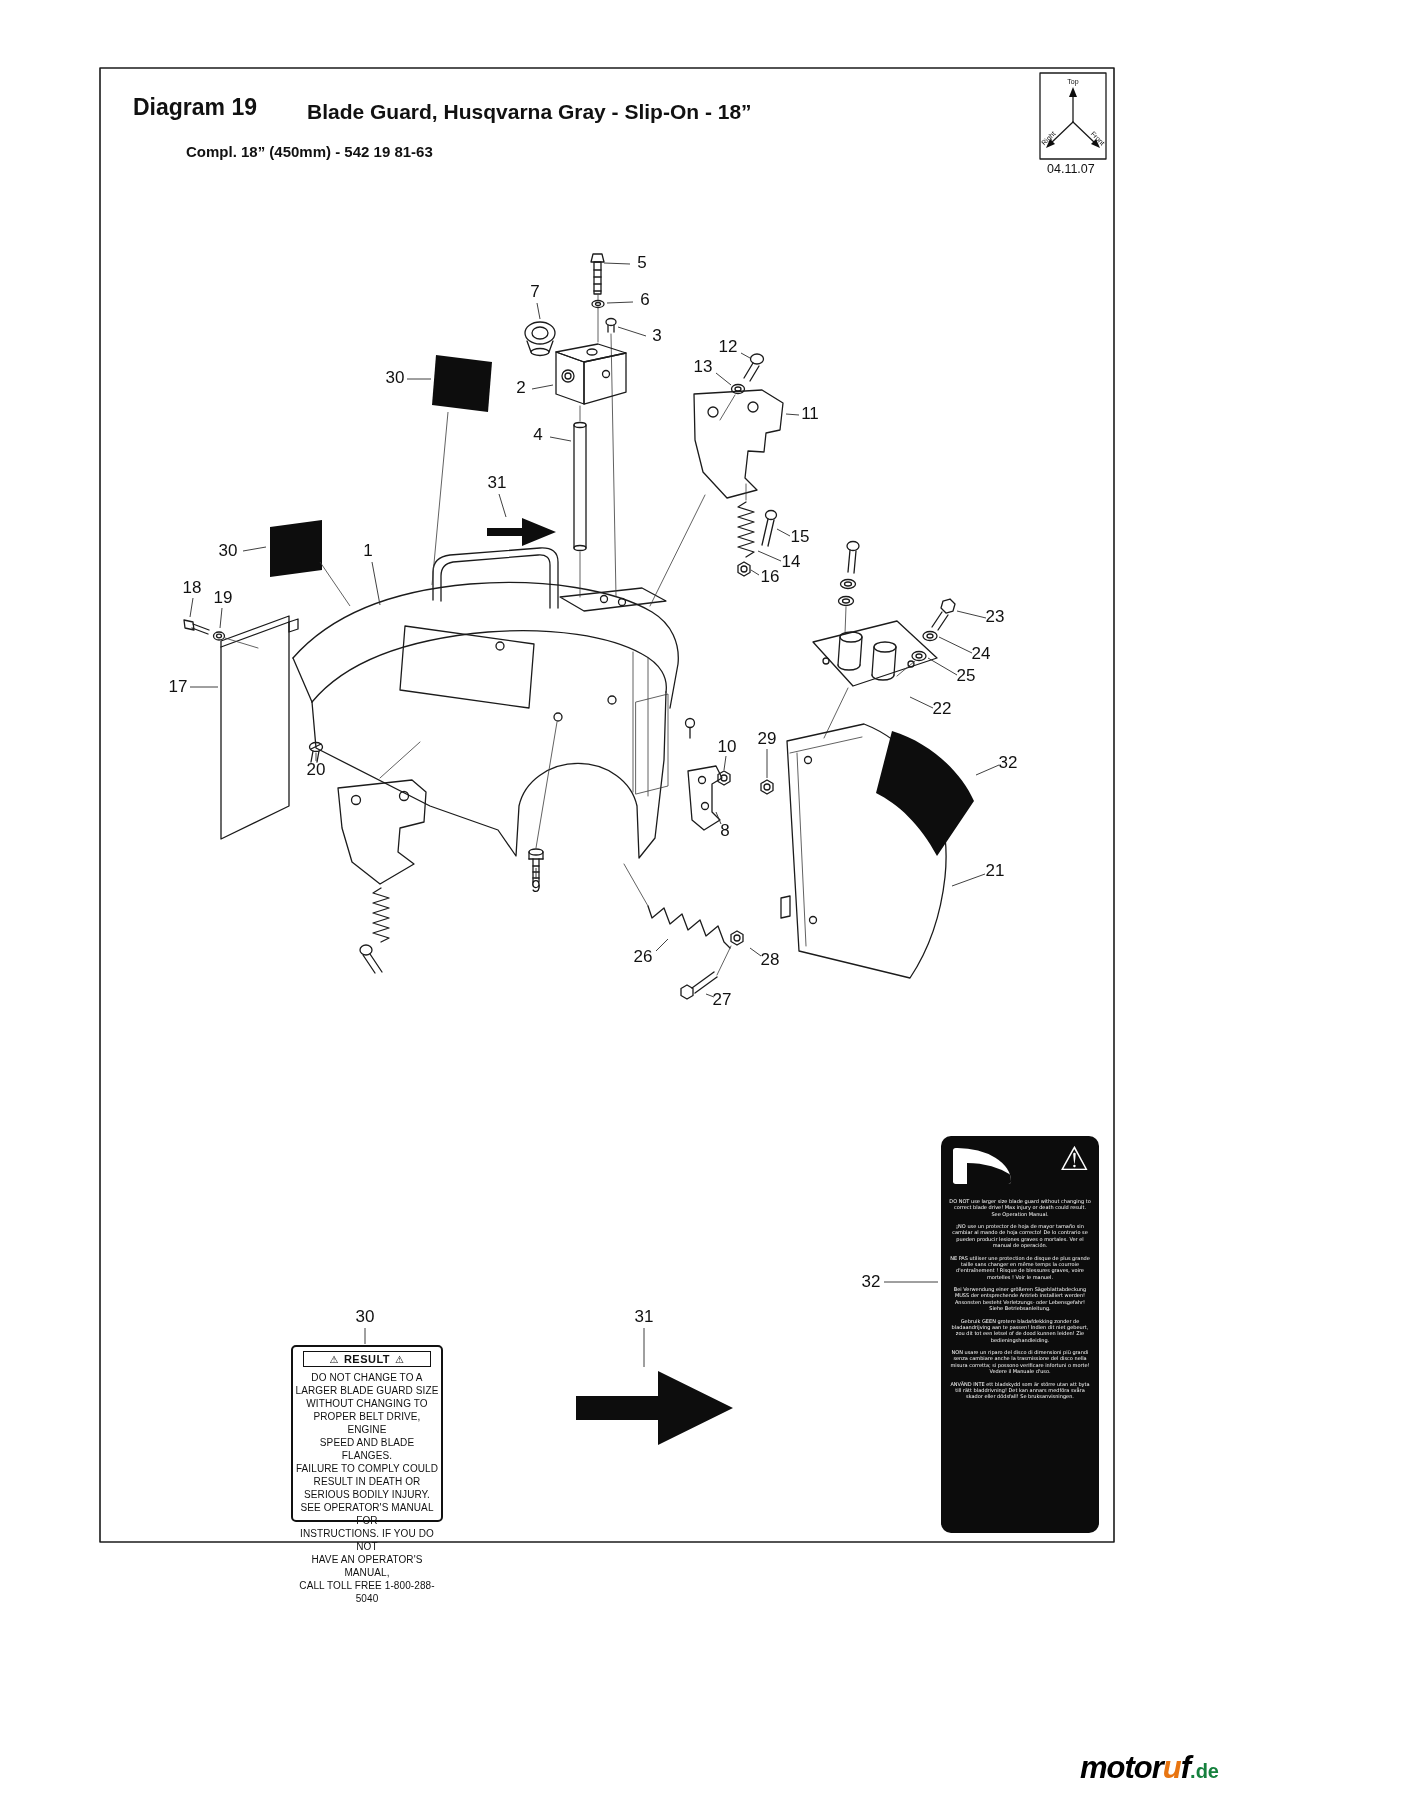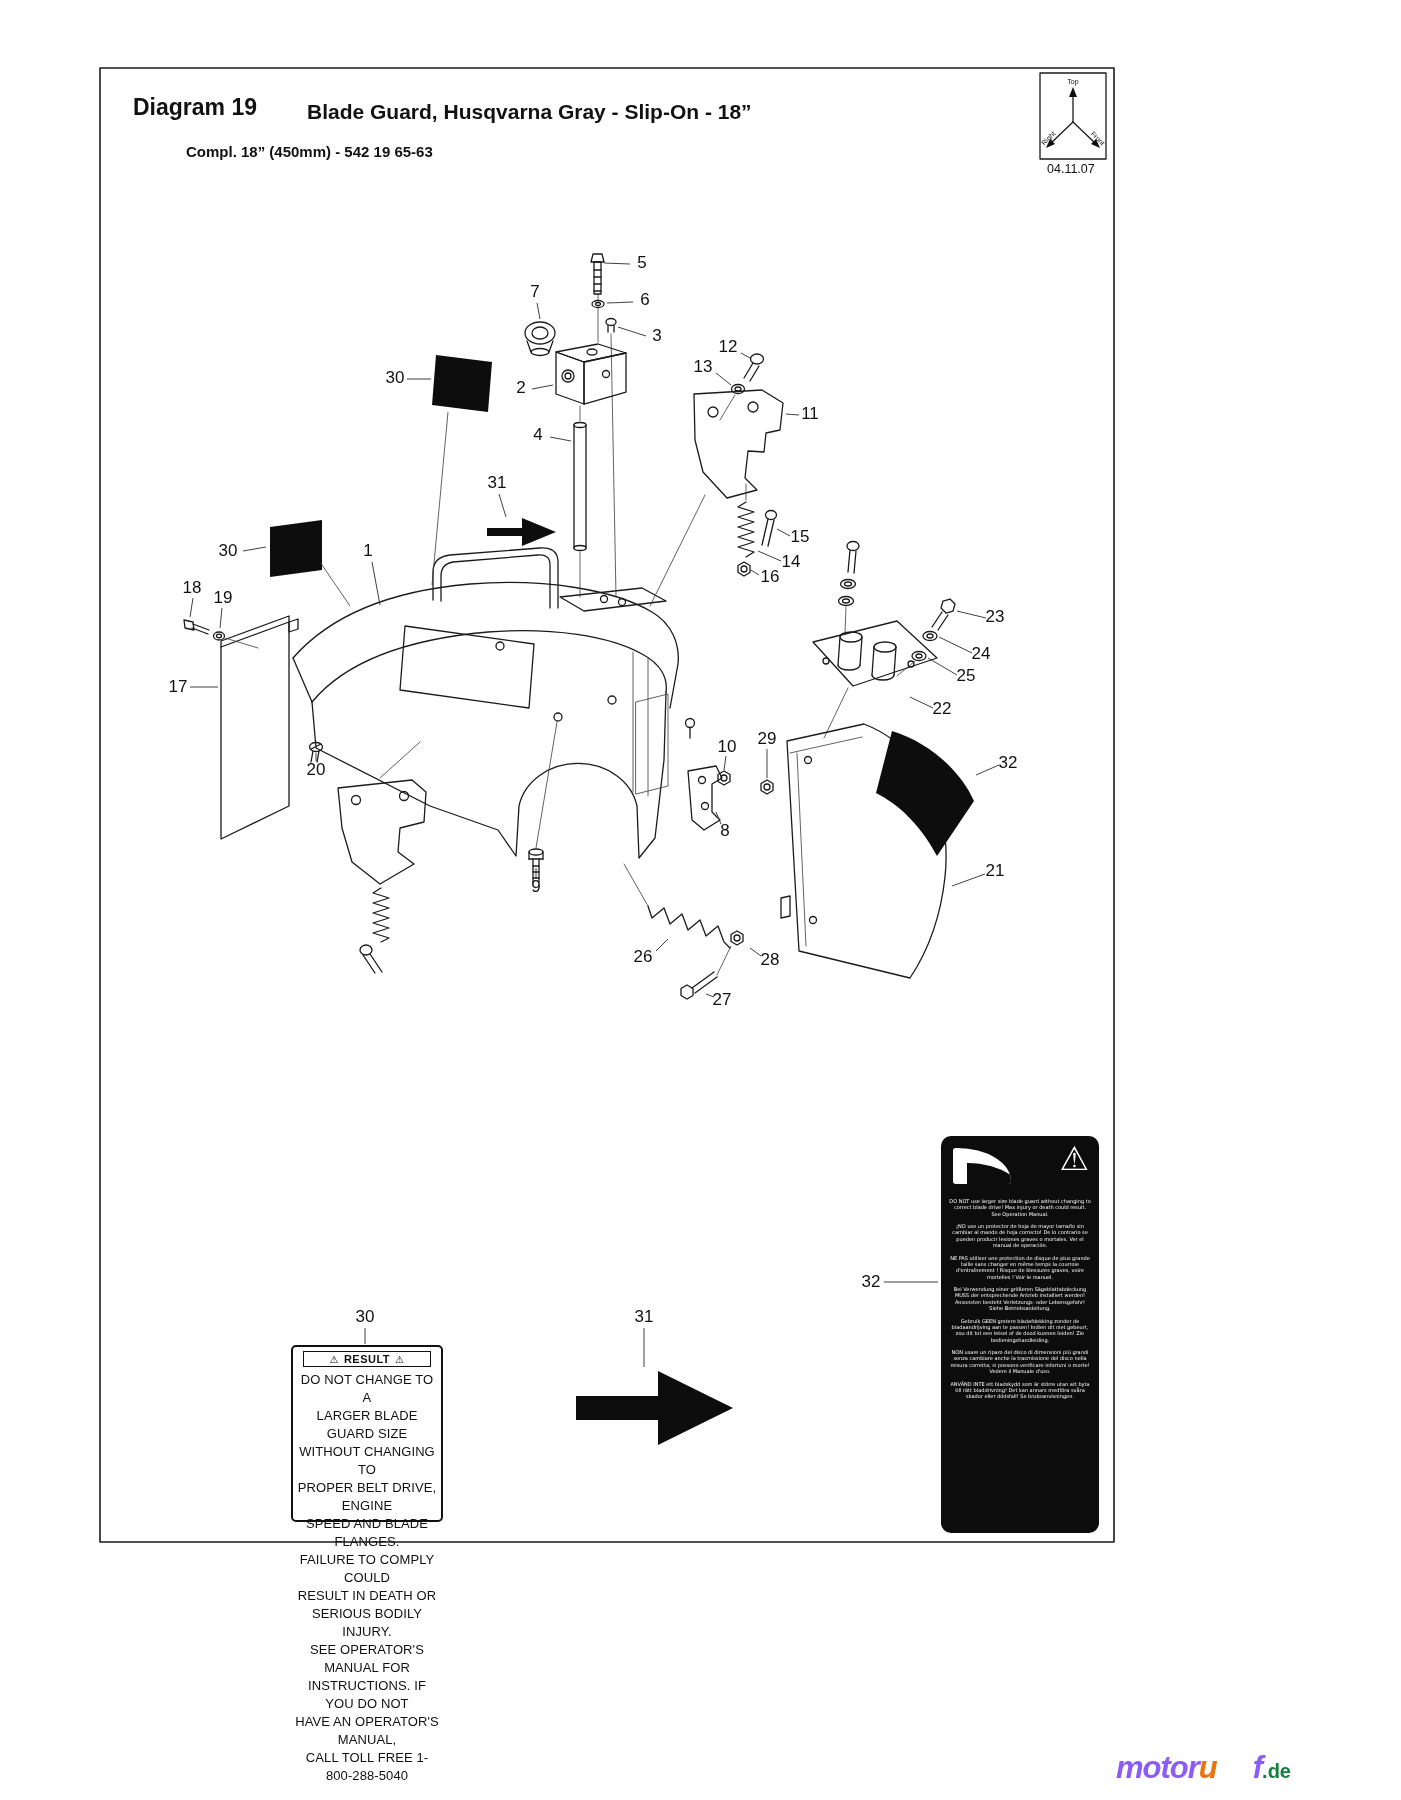--- a/index.html
+++ b/index.html
@@ -19,37 +19,37 @@
   .hdr-diagram { position:absolute; left:133px; top:94px; font-size:23px; font-weight:bold; }
   .hdr-title   { position:absolute; left:307px; top:100px; font-size:21px; font-weight:bold; }
   .hdr-sub     { position:absolute; left:186px; top:143px; font-size:15px; font-weight:bold; }
 
   .warn-label { position:absolute; left:291px; top:1345px; width:152px; height:177px;
                 background:#fff; border:2.5px solid #111; border-radius:5px; padding:4px 2px; text-align:center; }
   .warn-head  { display:flex; justify-content:center; align-items:center; gap:5px;
                 border:1.5px solid #111; margin:0 8px 4px; padding:1px 0;
                 font-size:11px; font-weight:bold; letter-spacing:0.5px; }
   .warn-head .tri { font-size:10px; }
-  .warn-body  { font-size:13px; line-height:18px; white-space:pre-line; letter-spacing:0.1px; }
+  .warn-body  { font-size:10px; line-height:13px; white-space:pre-line; letter-spacing:0.1px; }
 
   .black-label { position:absolute; left:941px; top:1136px; width:158px; height:397px;
                  background:#0c0c0c; border-radius:10px; padding:4px 8px 6px; }
   .bl-top   { position:relative; height:56px; margin-bottom:2px; }
   .bl-blade { position:absolute; left:4px; top:8px; width:58px; height:36px; background:#fff;
               border-radius:3px 100% 3px 3px; overflow:hidden; }
   .bl-blade-in { position:absolute; left:14px; top:15px; width:64px; height:44px; background:#0c0c0c;
                  border-radius:0 100% 0 0; }
   .bl-warn  { position:absolute; right:2px; top:2px; color:#fff; font-size:33px; line-height:1;
               font-family:"DejaVu Sans",sans-serif; }
   .bl-text  { color:#fff; font-size:5px; line-height:6.3px; text-align:center; white-space:pre-line;
               font-family:"DejaVu Sans",sans-serif; }
 
   .watermark { position:absolute; left:1080px; top:1750px; font-size:31px; font-weight:bold;
                font-style:italic; letter-spacing:-1px; }
-  .wm-blue   { color:#8b5cf6;margin-left:36px; }
+  .wm-blue   { color:#000000; }
   .wm-orange { color:#e87511; }
   .wm-de     { font-size:20px; color:#15803d; font-style:normal; letter-spacing:0; }
 </style>
 </head>
 <body>
 
 <div id="canvas">
 
   <svg class="draw" width="1401" height="1800" viewBox="0 0 1401 1800">
 
@@ -331,21 +331,21 @@
         <text x="871" y="1287" class="callout">32</text>
         <line x1="365" y1="1328" x2="365" y2="1344" class="leader"></line>
         <text x="365" y="1322" class="callout">30</text>
         <line x1="644" y1="1328" x2="644" y2="1367" class="leader"></line>
         <text x="644" y="1322" class="callout">31</text>
       </g>
   </svg>
 
   <div class="hdr-diagram">Diagram 19</div>
   <div class="hdr-title">Blade Guard, Husqvarna Gray - Slip-On - 18”</div>
-  <div class="hdr-sub">Compl. 18” (450mm) - 542 19 65-63</div>
+  <div class="hdr-sub">Compl. 18” (450mm) - 542 19 81-63</div>
 
   <div class="warn-label">
     <div class="warn-head">
       <span class="tri">⚠</span>
       <span>RESULT</span>
       <span class="tri">⚠</span>
     </div>
     <div class="warn-body">DO NOT CHANGE TO A
 LARGER BLADE GUARD SIZE
 WITHOUT CHANGING TO

